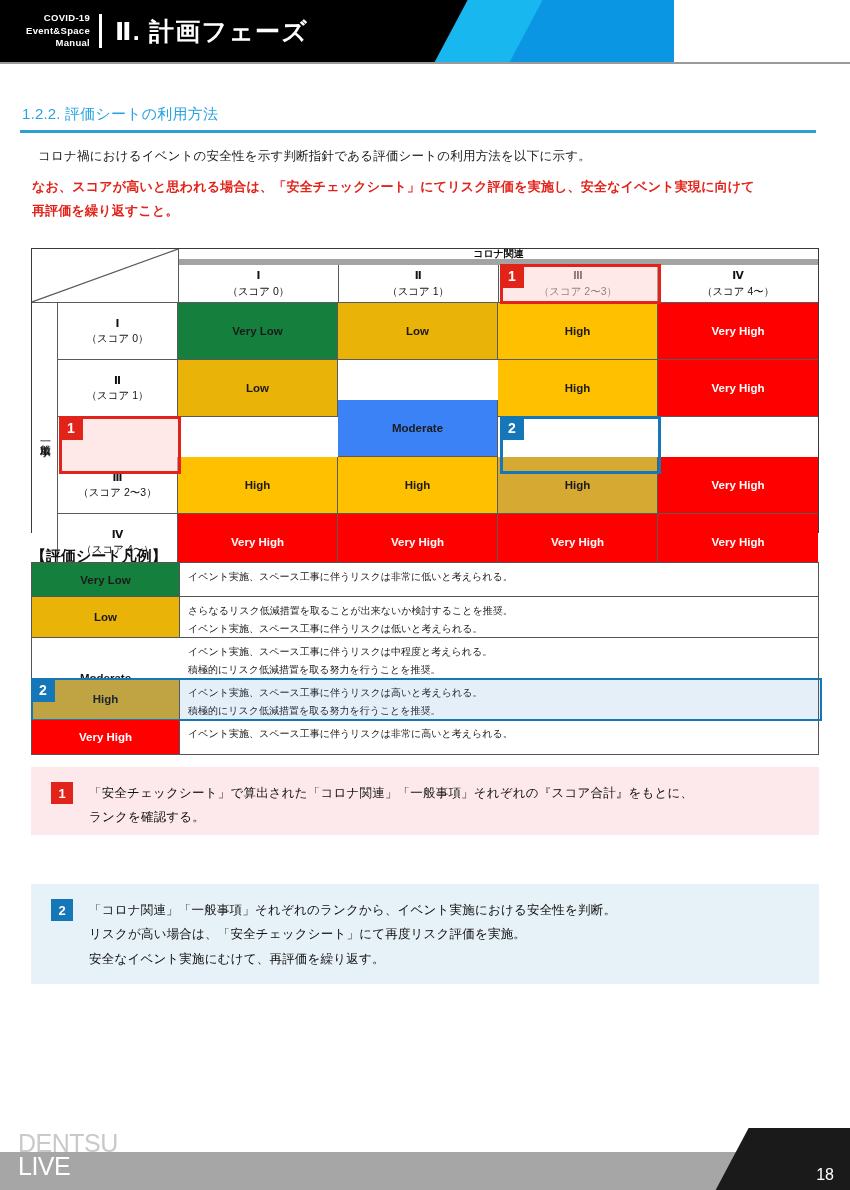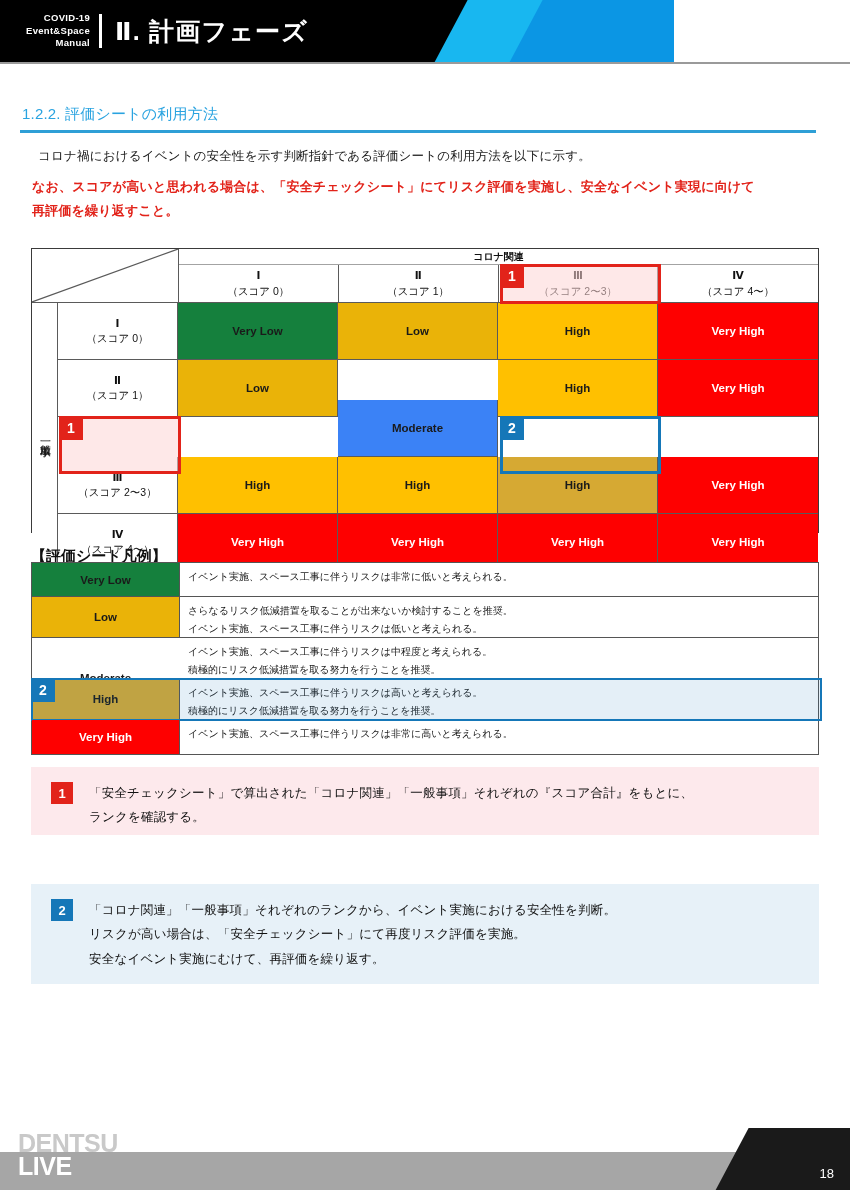--- a/index.html
+++ b/index.html
@@ -92,21 +92,21 @@
   .corner-box {
     width: 148px; height: 54px;
     border-right: 1px solid #5a5a5a; border-bottom: 1px solid #5a5a5a;
     position: relative; background: #fff;
   }
   .corner-diag {
     position: absolute; left: 0; top: 0; width: 100%; height: 100%;
   }
   .corona-hdr {
     width: 639px; height: 16px;
-    border-bottom: 1px solid #a3a3a3;
+    border-bottom: 6px solid #a3a3a3;
     display: flex; align-items: center; justify-content: center;
     font-size: 10px; font-weight: bold; color: #111;
   }
   .sub-hdr-row { display: flex; width: 639px; height: 38px; }
   .sub-hdr {
     width: 160px; height: 38px;
     border-right: 1px solid #5a5a5a; border-bottom: 1px solid #5a5a5a;
     display: flex; flex-direction: column; align-items: center; justify-content: center;
     font-size: 10.5px; color: #111; line-height: 1.45;
   }
@@ -223,28 +223,28 @@
     width: 150px; height: 110px; background: #1a1a1a;
     transform: skewX(-28deg);
   }
   .ft-mid-wedge {
     position: absolute; right: 52px; top: 24px;
     width: 46px; height: 48px; background: #8f8f8f;
     transform: skewX(-28deg);
   }
   .ft-logo {
     position: absolute; left: 18px; top: 4px;
-    color: #ffffff; font-size: 25px; font-weight: bold;
+    color: #ffffff; font-size: 25px; font-weight: normal;
     line-height: .92; letter-spacing: -0.5px;
   }
   .ft-logo .d1 { color: #c9c9c9; display: block; }
   .ft-logo .d2 { color: #ffffff; display: block; }
   .ft-page {
     position: absolute; right: 16px; top: 38px;
-    color: #ffffff; font-size: 13px; text-align: right;
+    color: #ffffff; font-size: 16px; text-align: right;
   }
 </style>
 </head>
 <body>
 
 <div class="page">
 
   <div class="header">
     <div class="hdr-stripe-cyanlight"></div>
     <div class="hdr-stripe-white"></div>

